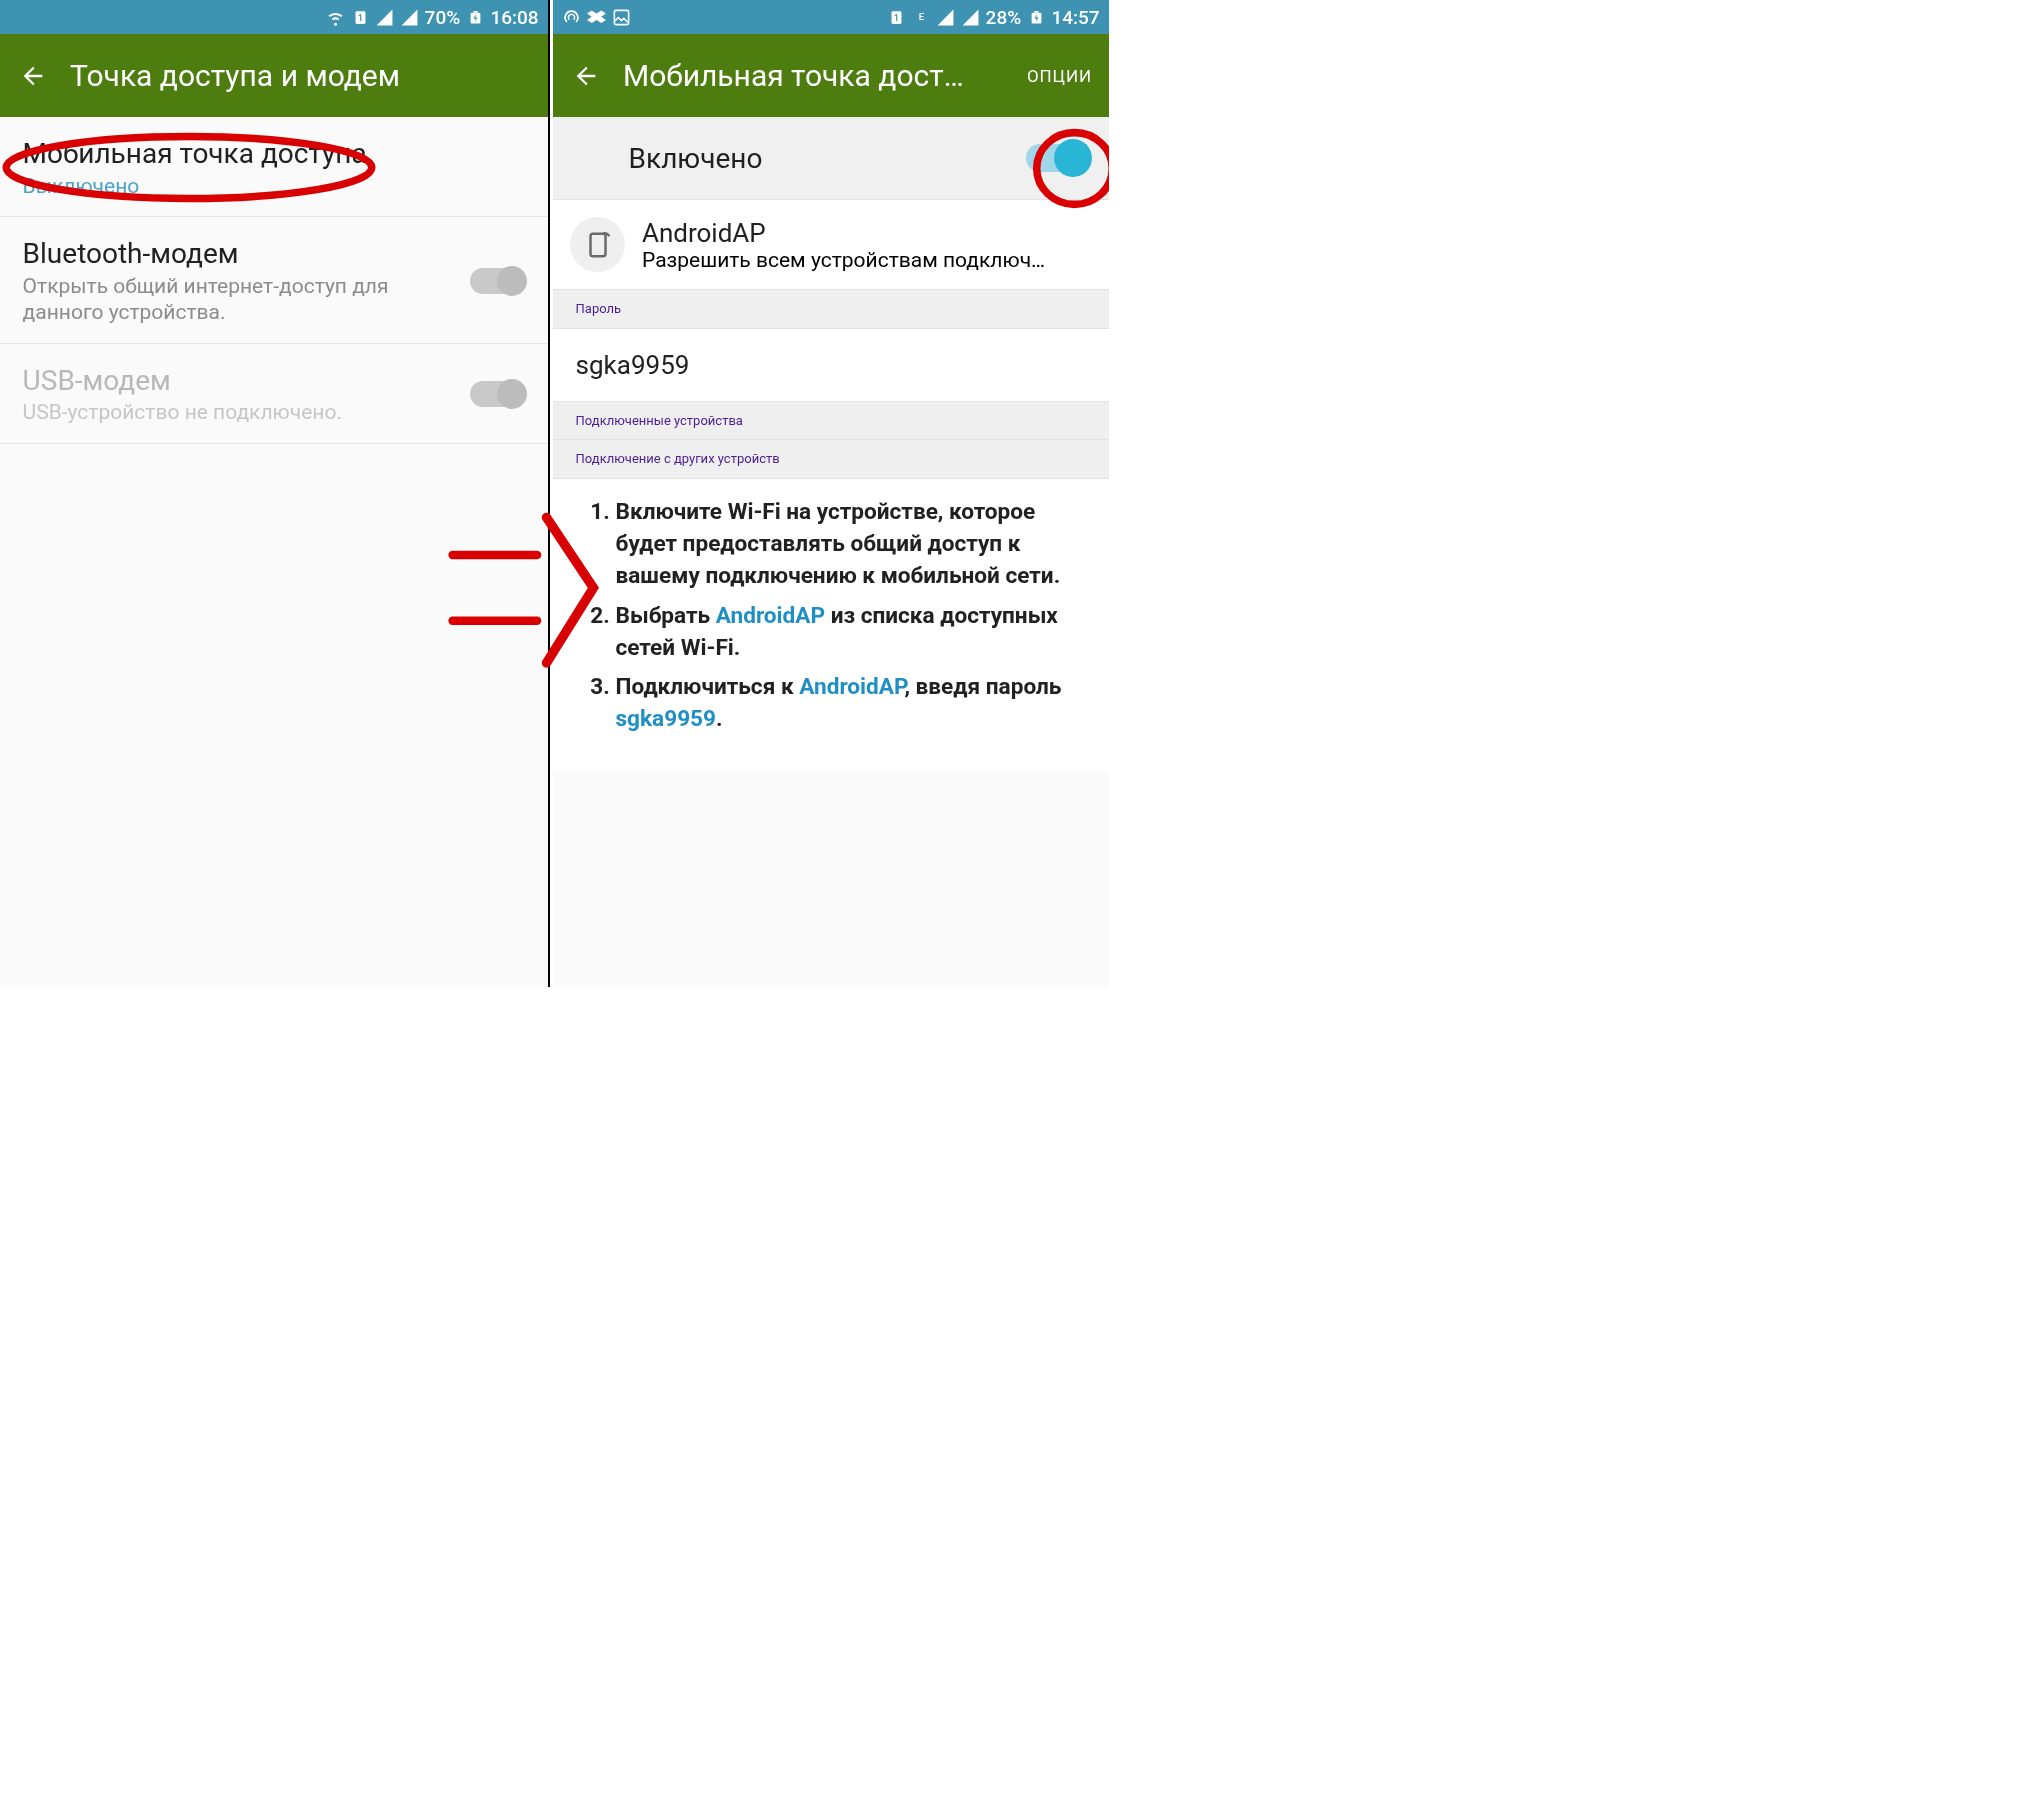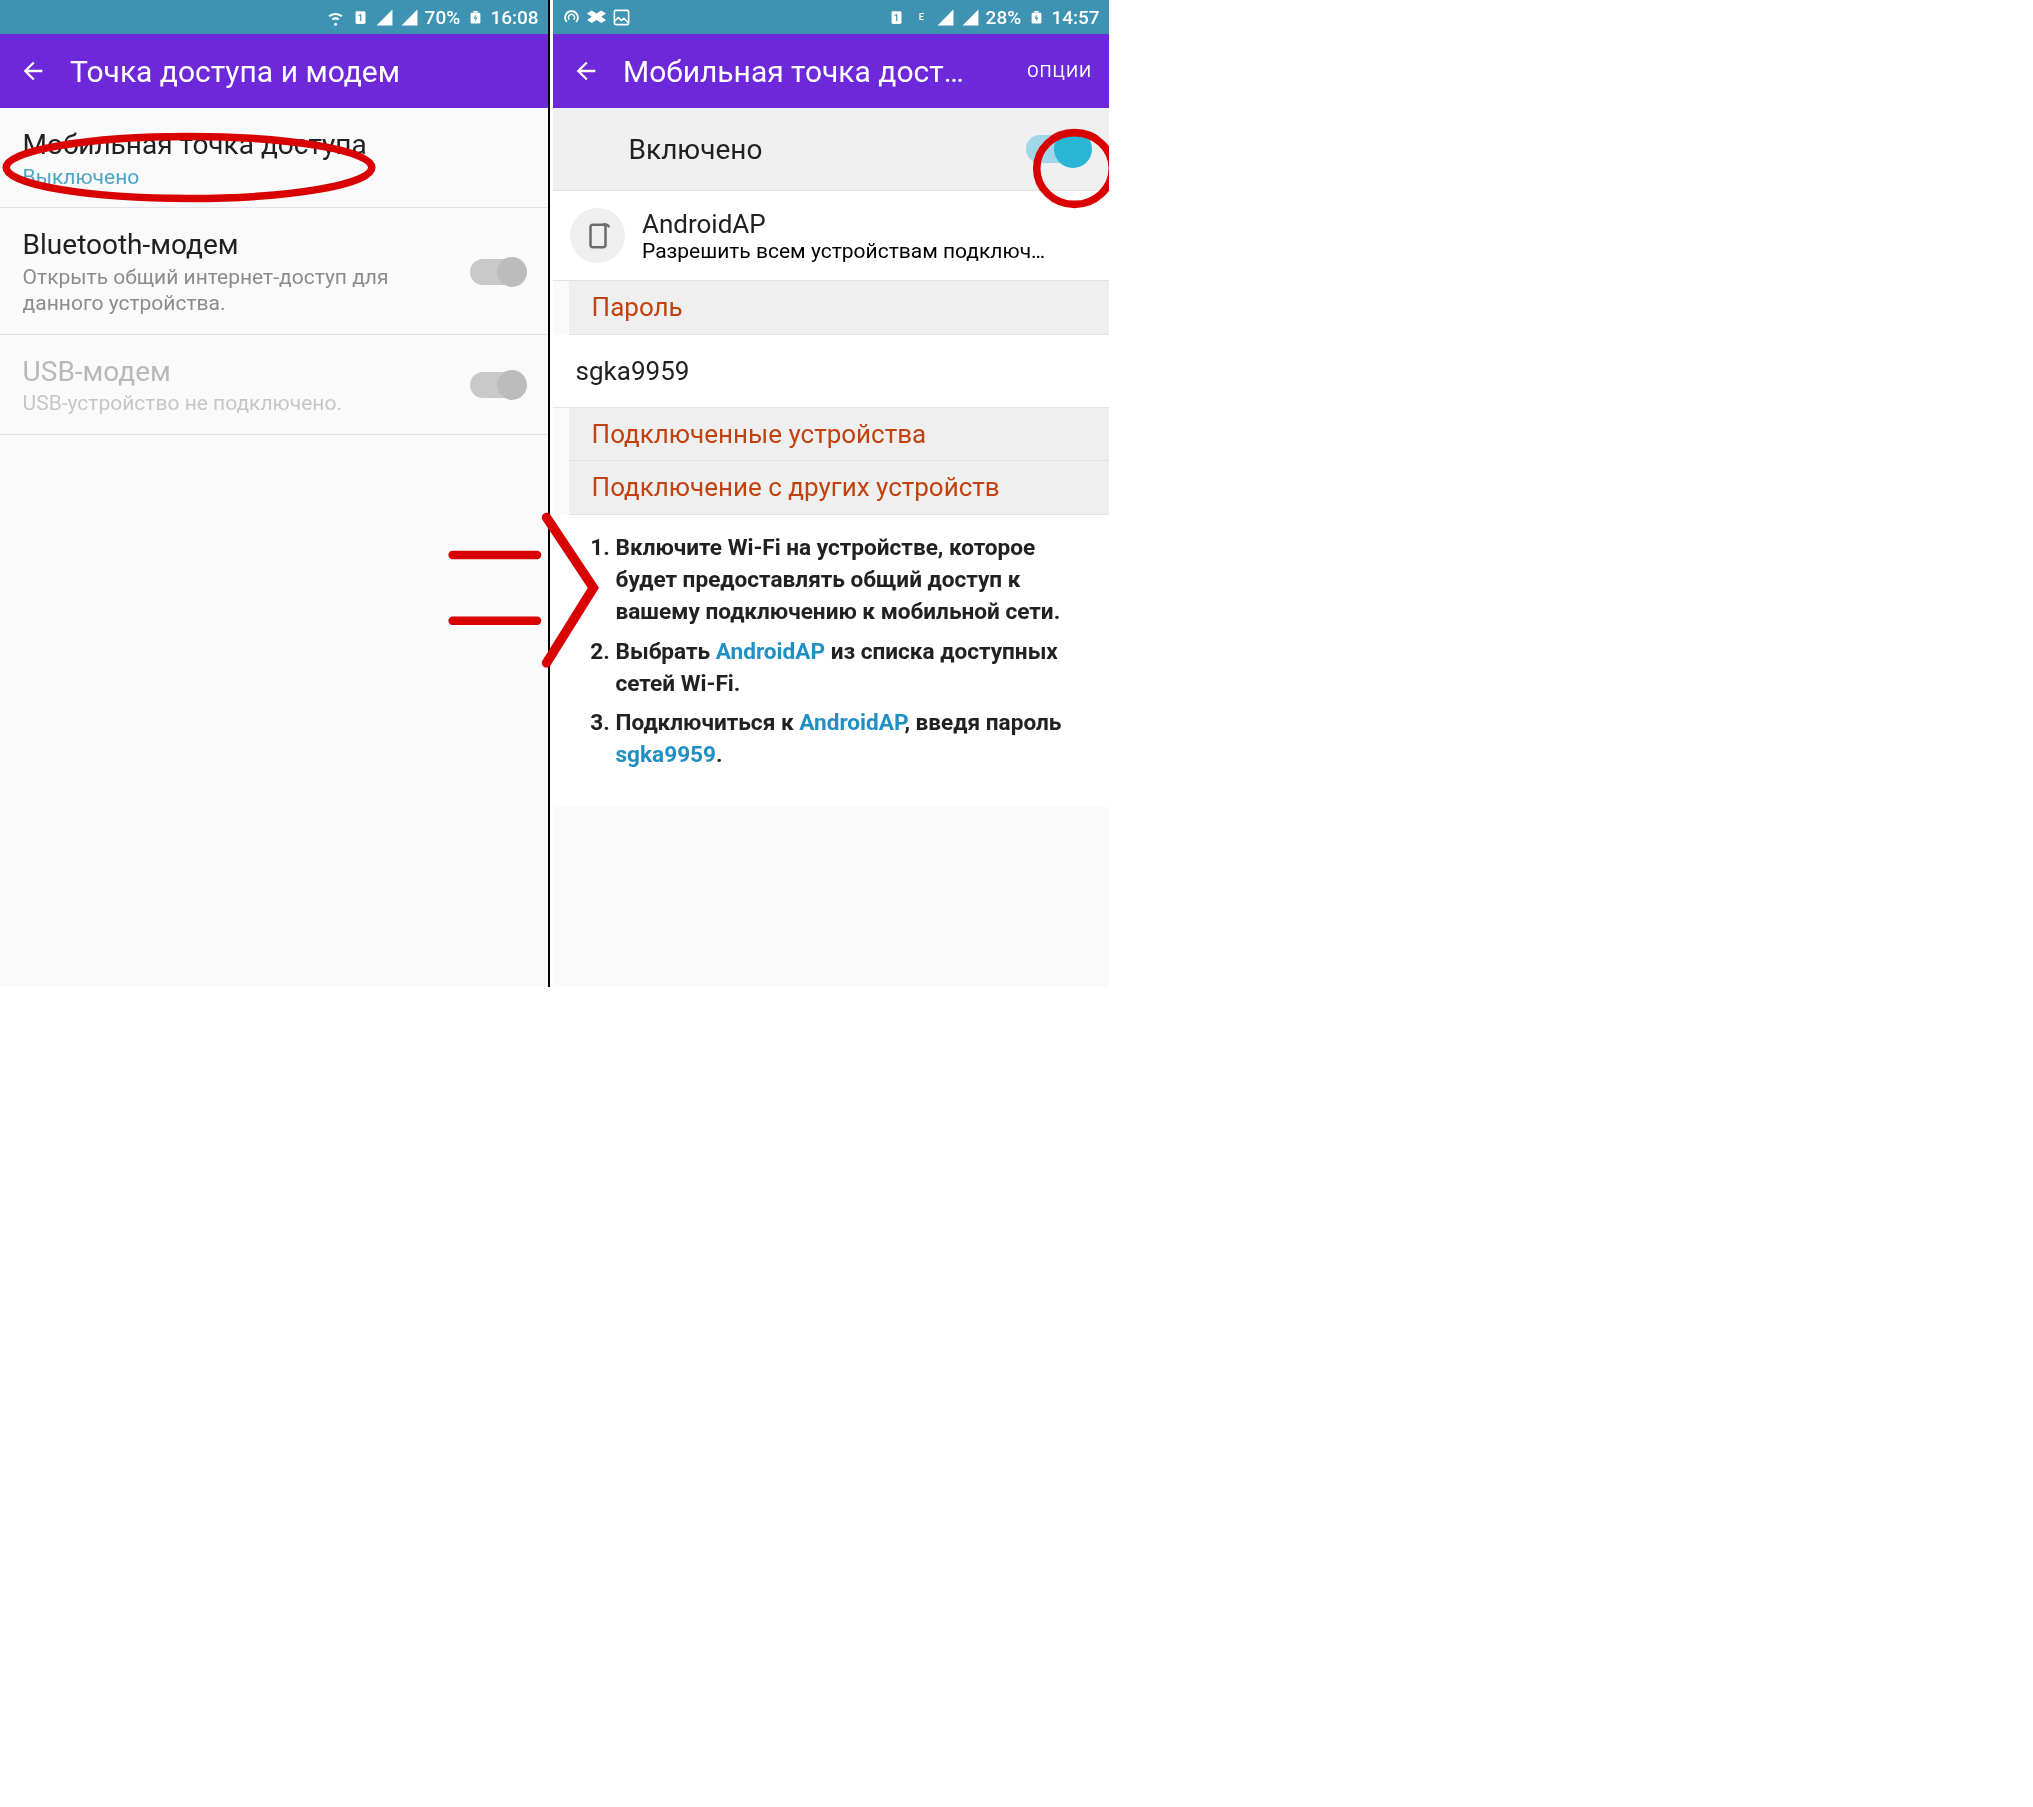--- a/index.html
+++ b/index.html
@@ -33,22 +33,22 @@
     padding: 0 9.4px;
     font-size: 19px;
     font-weight: 500;
   }
   .statusbar .left-icons { display:flex; gap:5.6px; margin-right:auto; align-items:center;}
   .statusbar .ic { display:inline-flex; width:19px; height:19px; align-items:center; justify-content:center;}
   .statusbar svg { fill:#fff; }
 
   
   .appbar {
-    height: 74px;
-    background: #6d28d9;
+    height: 83px;
+    background: #4d7c0f;
     color: #ffffff;
     display: flex;
     align-items: center;
     padding: 0 17px;
     gap: 21px;
   }
   .appbar .back { width:32px; height:32px; display:flex; align-items:center; justify-content:center;}
   .appbar .title {
     font-size: 30px;
     font-weight: 400;
@@ -117,24 +117,23 @@
   .ap-row { display:flex; align-items:center; padding:17px 22.6px 17px 17px; background:#ffffff; border-bottom:0.9px solid #e2e2e2;}
   .ap-row .ap-icon{
     width:55px; height:55px; border-radius:50%; background:#efefef;
     display:flex; align-items:center; justify-content:center; margin-right:17px;
     color:#6b6b6b;
   }
   .ap-row .ap-name{ font-size:26px; color:#212121; }
   .ap-row .ap-sub { font-size:21px; color:#000000; white-space:nowrap; overflow:hidden; text-overflow:ellipsis;}
 
   .section-head{
-    background:#efefef; color:#c2410c;
-    font-size:26px; padding:11.3px 22.6px;
+    background:#efefef; color:#4c1d95;
+    font-size:13px; padding:11.3px 22.6px;
     border-bottom:0.9px solid #e2e2e2;
-    margin-left:16px;
   }
   .plain-row{
     background:#ffffff; font-size:26px; color:#212121;
     padding:21px 22.6px; border-bottom:0.9px solid #e4e4e4;
   }
 
   .instructions{
     background:#ffffff; padding:17px 24.5px 28px 24.5px;
     font-size:22.6px; color:#212121; line-height:1.42;
   }

